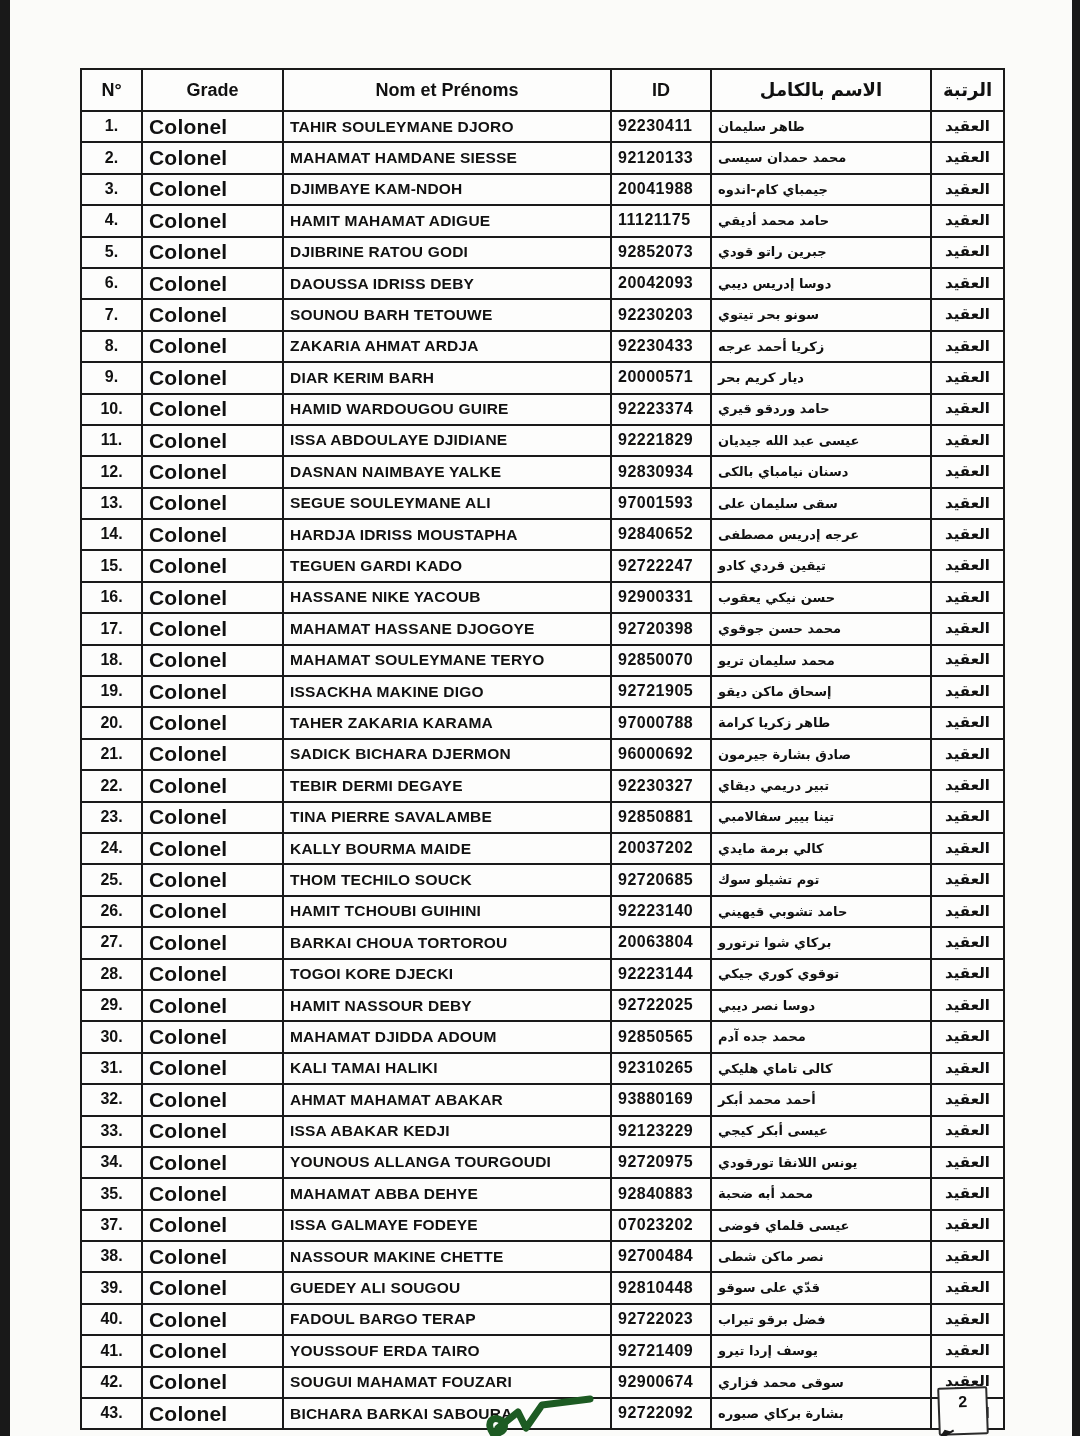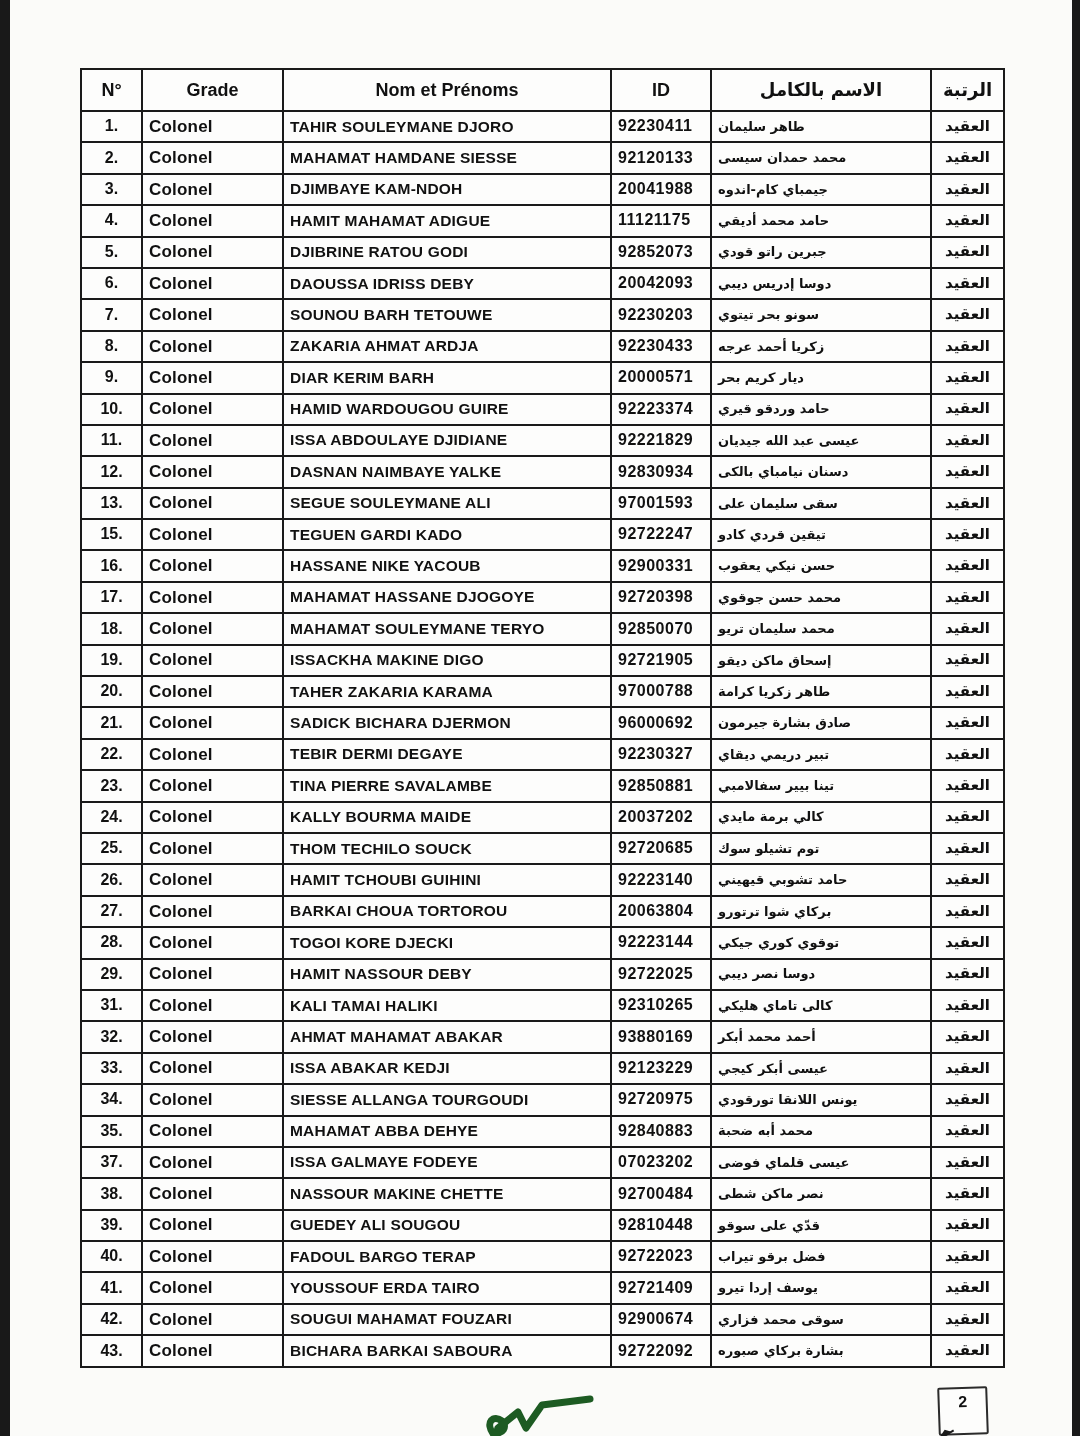--- a/index.html
+++ b/index.html
@@ -32,21 +32,21 @@
     height:29.4px;
     line-height:1.05;
     white-space:nowrap;
     overflow:hidden;
     font-weight:700;
   }
   table.roster thead th{height:40px;font-size:18px;text-align:center;}
   thead th.h-ar{font-family:"DejaVu Sans", sans-serif;font-size:19px;font-weight:700;}
 
   td.c-no{text-align:center;font-size:16px;}
-  td.c-grade{font-size:17px;font-weight:600;letter-spacing:.2px;}
+  td.c-grade{font-size:21px;font-weight:600;letter-spacing:.2px;}
   td.c-nom{font-size:15.5px;letter-spacing:.2px;font-weight:700;border-radius:11px;}
   td.c-id{font-size:16px;font-weight:600;letter-spacing:.5px;}
   td.c-ar{direction:rtl;text-align:left;font-family:"DejaVu Sans", sans-serif;font-size:13px;font-weight:700;padding:0 8px;}
   td.c-rank{direction:rtl;text-align:center;font-family:"DejaVu Sans", sans-serif;font-size:15px;font-weight:700;}
 
   .page-number-box{
     position:absolute;left:938px;top:1387px;width:46px;height:44px;
     border:2px solid #2b2b2b;border-radius:2px;background:#fdfdfc;
     transform:rotate(-2deg);
   }
@@ -194,20 +194,28 @@
 
   <tr>
     <td class="c-no">13.</td>
     <td class="c-grade">Colonel</td>
     <td class="c-nom">SEGUE SOULEYMANE ALI</td>
     <td class="c-id">97001593</td>
     <td class="c-ar" dir="rtl">سقى سليمان على</td>
     <td class="c-rank" dir="rtl">العقيد</td>
   </tr>
 
+  <tr>
+    <td class="c-no">14.</td>
+    <td class="c-grade">Colonel</td>
+    <td class="c-nom">HARDJA IDRISS MOUSTAPHA</td>
+    <td class="c-id">92840652</td>
+    <td class="c-ar" dir="rtl">عرجه إدريس مصطفى</td>
+    <td class="c-rank" dir="rtl">العقيد</td>
+  </tr>
 
   <tr>
     <td class="c-no">15.</td>
     <td class="c-grade">Colonel</td>
     <td class="c-nom">TEGUEN GARDI KADO</td>
     <td class="c-id">92722247</td>
     <td class="c-ar" dir="rtl">تيقين قردي كادو</td>
     <td class="c-rank" dir="rtl">العقيد</td>
   </tr>
 
@@ -330,20 +338,28 @@
 
   <tr>
     <td class="c-no">29.</td>
     <td class="c-grade">Colonel</td>
     <td class="c-nom">HAMIT NASSOUR DEBY</td>
     <td class="c-id">92722025</td>
     <td class="c-ar" dir="rtl">دوسا نصر ديبي</td>
     <td class="c-rank" dir="rtl">العقيد</td>
   </tr>
 
+  <tr>
+    <td class="c-no">30.</td>
+    <td class="c-grade">Colonel</td>
+    <td class="c-nom">MAHAMAT DJIDDA ADOUM</td>
+    <td class="c-id">92850565</td>
+    <td class="c-ar" dir="rtl">محمد جده آدم</td>
+    <td class="c-rank" dir="rtl">العقيد</td>
+  </tr>
 
   <tr>
     <td class="c-no">31.</td>
     <td class="c-grade">Colonel</td>
     <td class="c-nom">KALI TAMAI HALIKI</td>
     <td class="c-id">92310265</td>
     <td class="c-ar" dir="rtl">كالى تاماي هليكي</td>
     <td class="c-rank" dir="rtl">العقيد</td>
   </tr>
 
@@ -361,21 +377,21 @@
     <td class="c-grade">Colonel</td>
     <td class="c-nom">ISSA ABAKAR KEDJI</td>
     <td class="c-id">92123229</td>
     <td class="c-ar" dir="rtl">عيسى أبكر كيجي</td>
     <td class="c-rank" dir="rtl">العقيد</td>
   </tr>
 
   <tr>
     <td class="c-no">34.</td>
     <td class="c-grade">Colonel</td>
-    <td class="c-nom">SIESSE ALLANGA TOURGOUDI</td>
+    <td class="c-nom">YOUNOUS ALLANGA TOURGOUDI</td>
     <td class="c-id">92720975</td>
     <td class="c-ar" dir="rtl">يونس اللانقا تورقودي</td>
     <td class="c-rank" dir="rtl">العقيد</td>
   </tr>
 
   <tr>
     <td class="c-no">35.</td>
     <td class="c-grade">Colonel</td>
     <td class="c-nom">MAHAMAT ABBA DEHYE</td>
     <td class="c-id">92840883</td>

